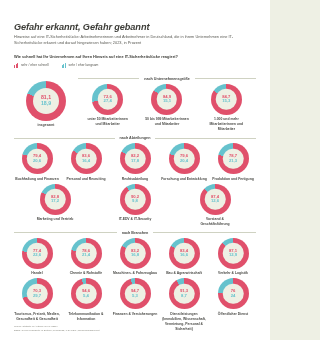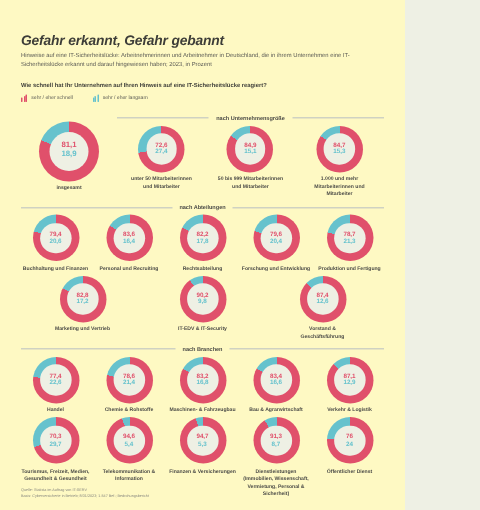--- a/index.html
+++ b/index.html
@@ -8,21 +8,21 @@
     background:#eef0e4;
     font-family:"Liberation Sans", sans-serif;
     color:#4a4a46;
     overflow:hidden;
     position:relative;
   }
   .sheet{
     position:absolute;
     left:0;top:0;
     width:270px;height:340px;
-    background:#fef9c3;
+    background:#ffffff;
     box-sizing:border-box;
     padding:0 14px;
   }
   .title{
     font-size:9.2px;
     font-weight:bold;
     font-style:italic;
     color:#3d3d38;
     letter-spacing:-0.1px;
     margin:22px 0 2px 0;

